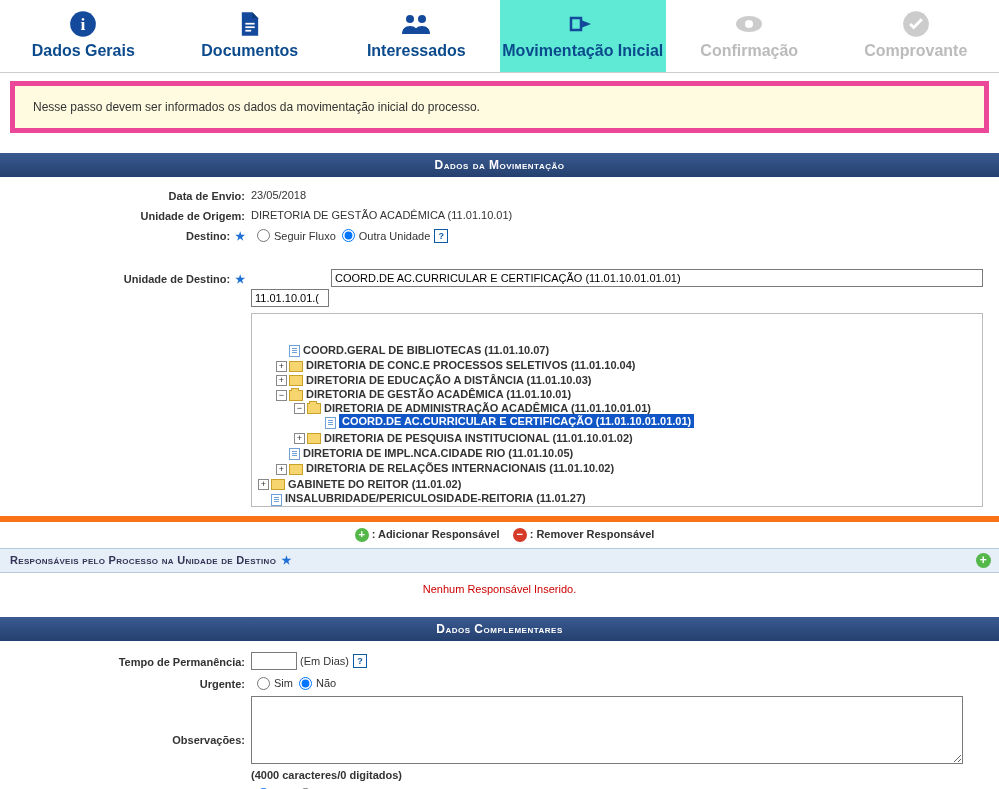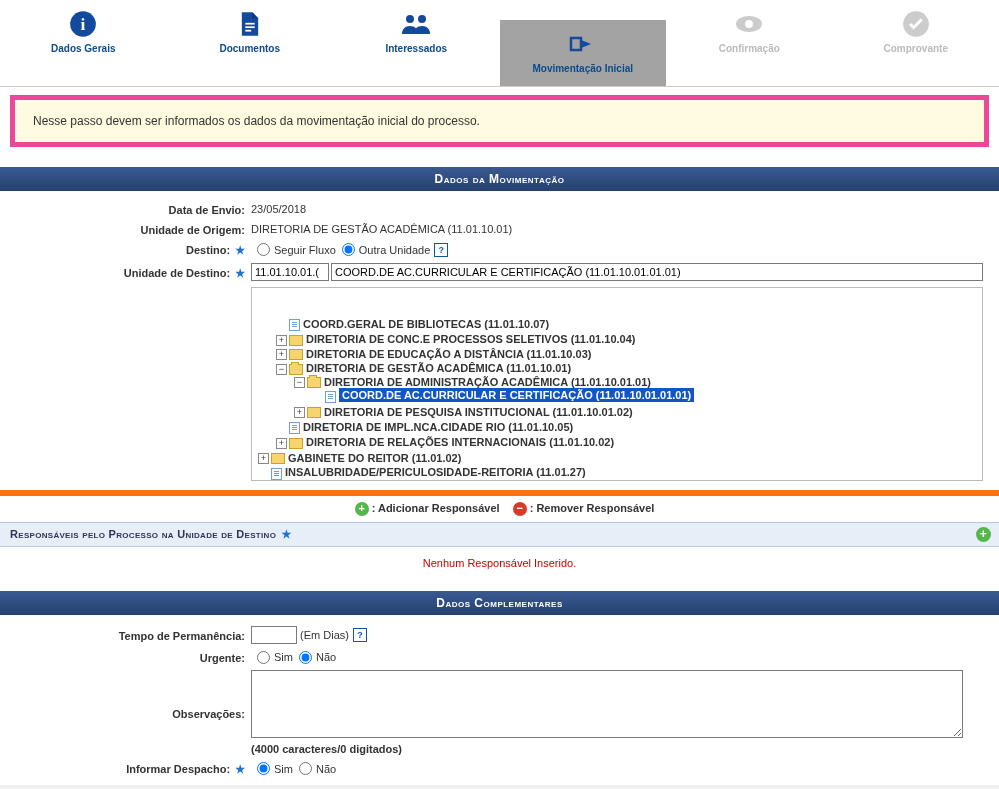--- a/index.html
+++ b/index.html
@@ -1,40 +1,40 @@
 <!DOCTYPE html>
 <html><head>
 <meta charset="utf-8">
 <style>
 * { box-sizing: border-box; margin: 0; padding: 0; }
 body { font-family: Verdana, Arial, sans-serif; font-size: 11px; background: #f0f0f0; color: #333; }
 .container { width: 999px; margin: 0 auto; background: #fff; }
 
 .steps { display: flex; border-bottom: 1px solid #ccc; }
 .step { flex: 1; text-align: center; padding: 10px 0 12px; cursor: pointer; }
-.step.active { background: #a3a3a3; margin-top: 20px; }
+.step.active { background: #5eead4; }
 .step.disabled { color: #bbb; }
 .step-icon { display: block; margin: 0 auto 4px; }
-.step-label { font-weight: bold; font-size: 10px; color: #0b4a8c; }
+.step-label { font-weight: bold; font-size: 16px; color: #0b4a8c; }
 .step.disabled .step-label { color: #bbb; }
 
 .info-bar { background: #fffbe0; border: 5px solid #ec4899; padding: 14px 18px; margin: 8px 10px 20px; font-size: 12px; }
 
 .section-header { background: #2d4a7a; background: linear-gradient(#3a5a92,#24406e); color: #fff; font-weight: bold; font-size: 12px; text-align: center; padding: 5px 8px; letter-spacing: .5px; font-variant: small-caps; }
 
 .form-area { padding: 8px 16px 6px; }
 .row { display: flex; align-items: center; padding: 3px 0; }
 .label { width: 235px; text-align: right; font-weight: bold; font-size: 11px; padding-right: 6px; padding-top: 2px; }
 .value { flex: 1; font-size: 11px; display: flex; align-items: center; flex-wrap: wrap; }
 .star { color: #1e6fd6; font-weight: bold; margin-left: 2px; }
 .radio { margin: 0 4px 0 6px; vertical-align: middle; }
 .help-icon { display: inline-block; width: 14px; height: 14px; border: 1px solid #0b5aa6; color: #0b5aa6; font-weight: bold; font-size: 9px; line-height: 13px; text-align: center; margin-left: 4px; cursor: pointer; }
 
 .dest-wrap { display: flex; flex: 1; gap: 2px; }
-.code-input { width: 78px; border: 1px solid #7a7a7a; font-size: 11px; padding: 2px 3px; }
+.code-input { width: 78px; border: 1px solid #7a7a7a; font-size: 11px; padding: 2px 3px; margin-top: 40px; }
 .name-input { flex: 1; border: 1px solid #7a7a7a; font-size: 11px; padding: 2px 3px; }
 
 .tree-box { margin-left: 0; border: 1px solid #bbb; height: 194px; overflow-y: scroll; background: #fff; position: relative; }
 .tree-box::-webkit-scrollbar { width: 15px; }
 .tree-box::-webkit-scrollbar-track { background: #f0f0f0; }
 .tree-box::-webkit-scrollbar-thumb { background: #c0c0c0; }
 .tree ul { list-style: none; padding-left: 18px; }
 .tree > ul { padding-left: 6px; margin-top: 28px; }
 .tree li { padding: 1px 0; white-space: nowrap; font-size: 11px; }
 .tree-toggle { display: inline-block; width: 11px; height: 11px; border: 1px solid #888; background: #fff; text-align: center; line-height: 9px; font-size: 9px; margin-right: 2px; cursor: pointer; vertical-align: middle; }

